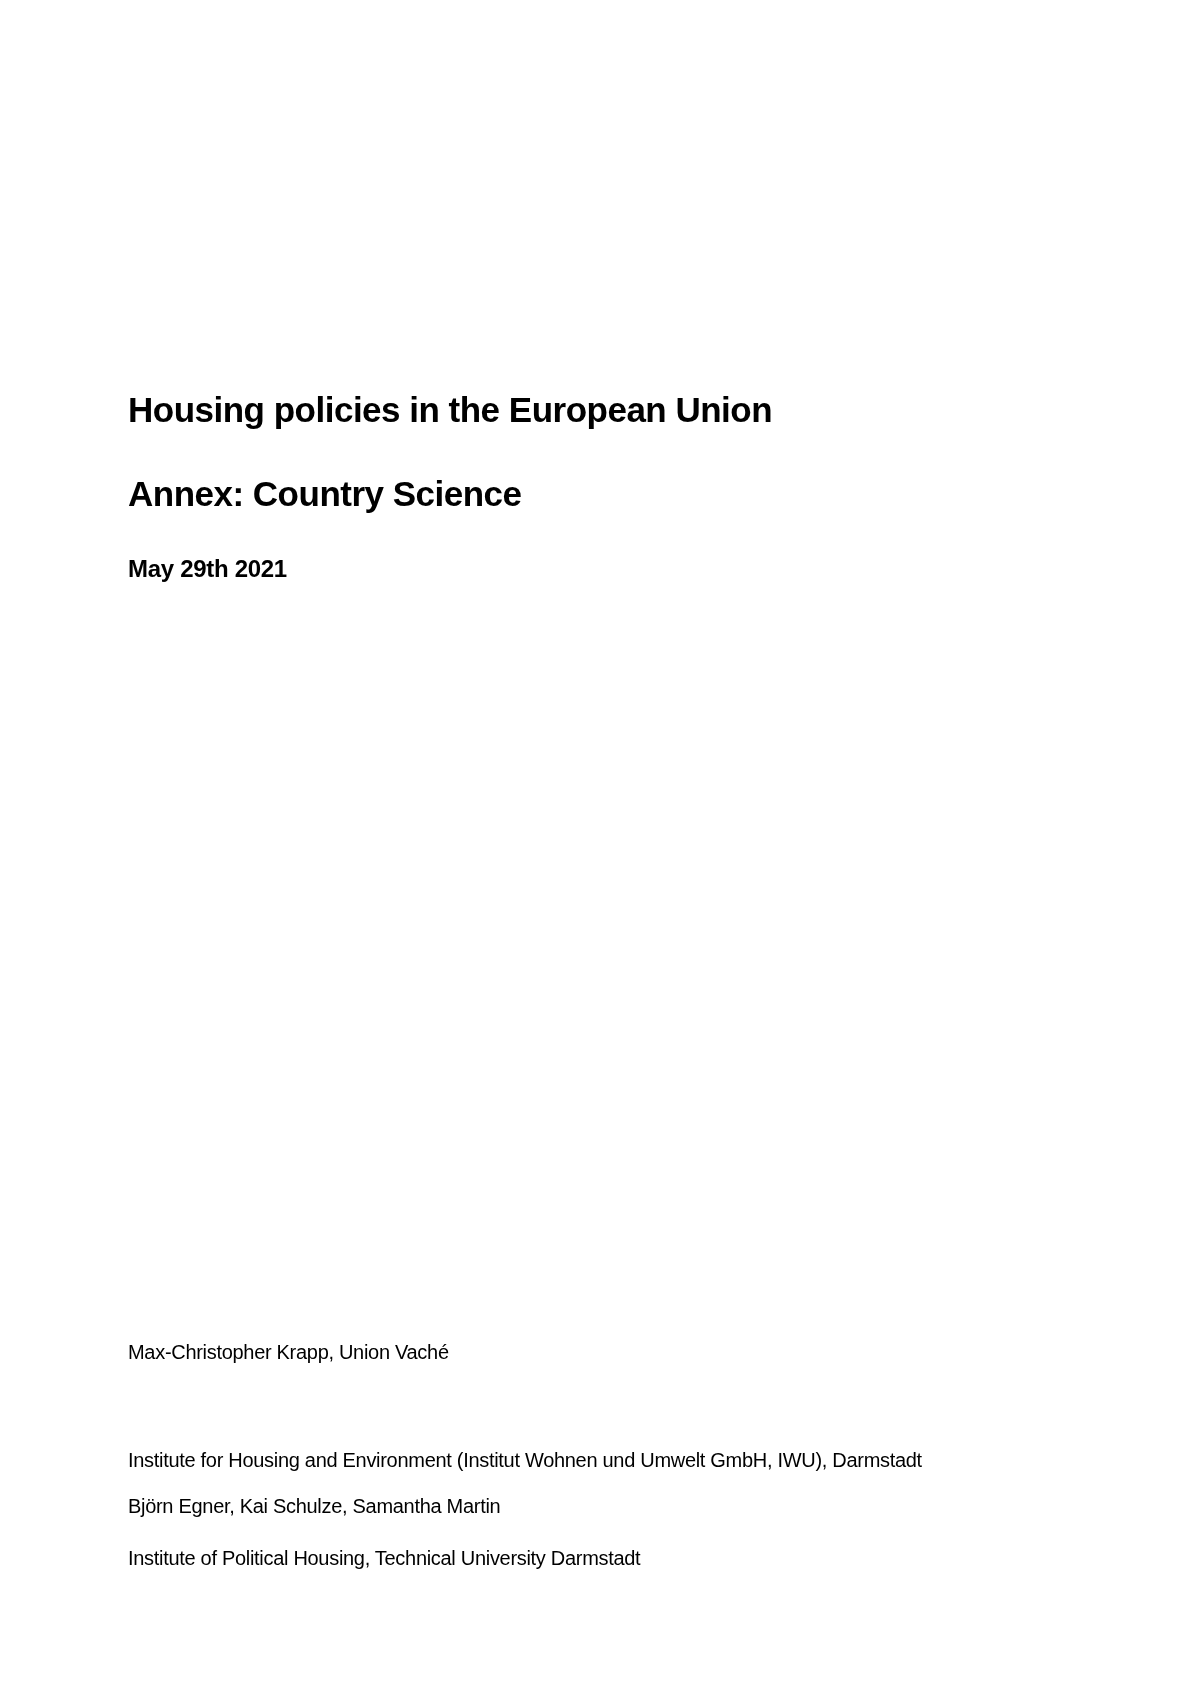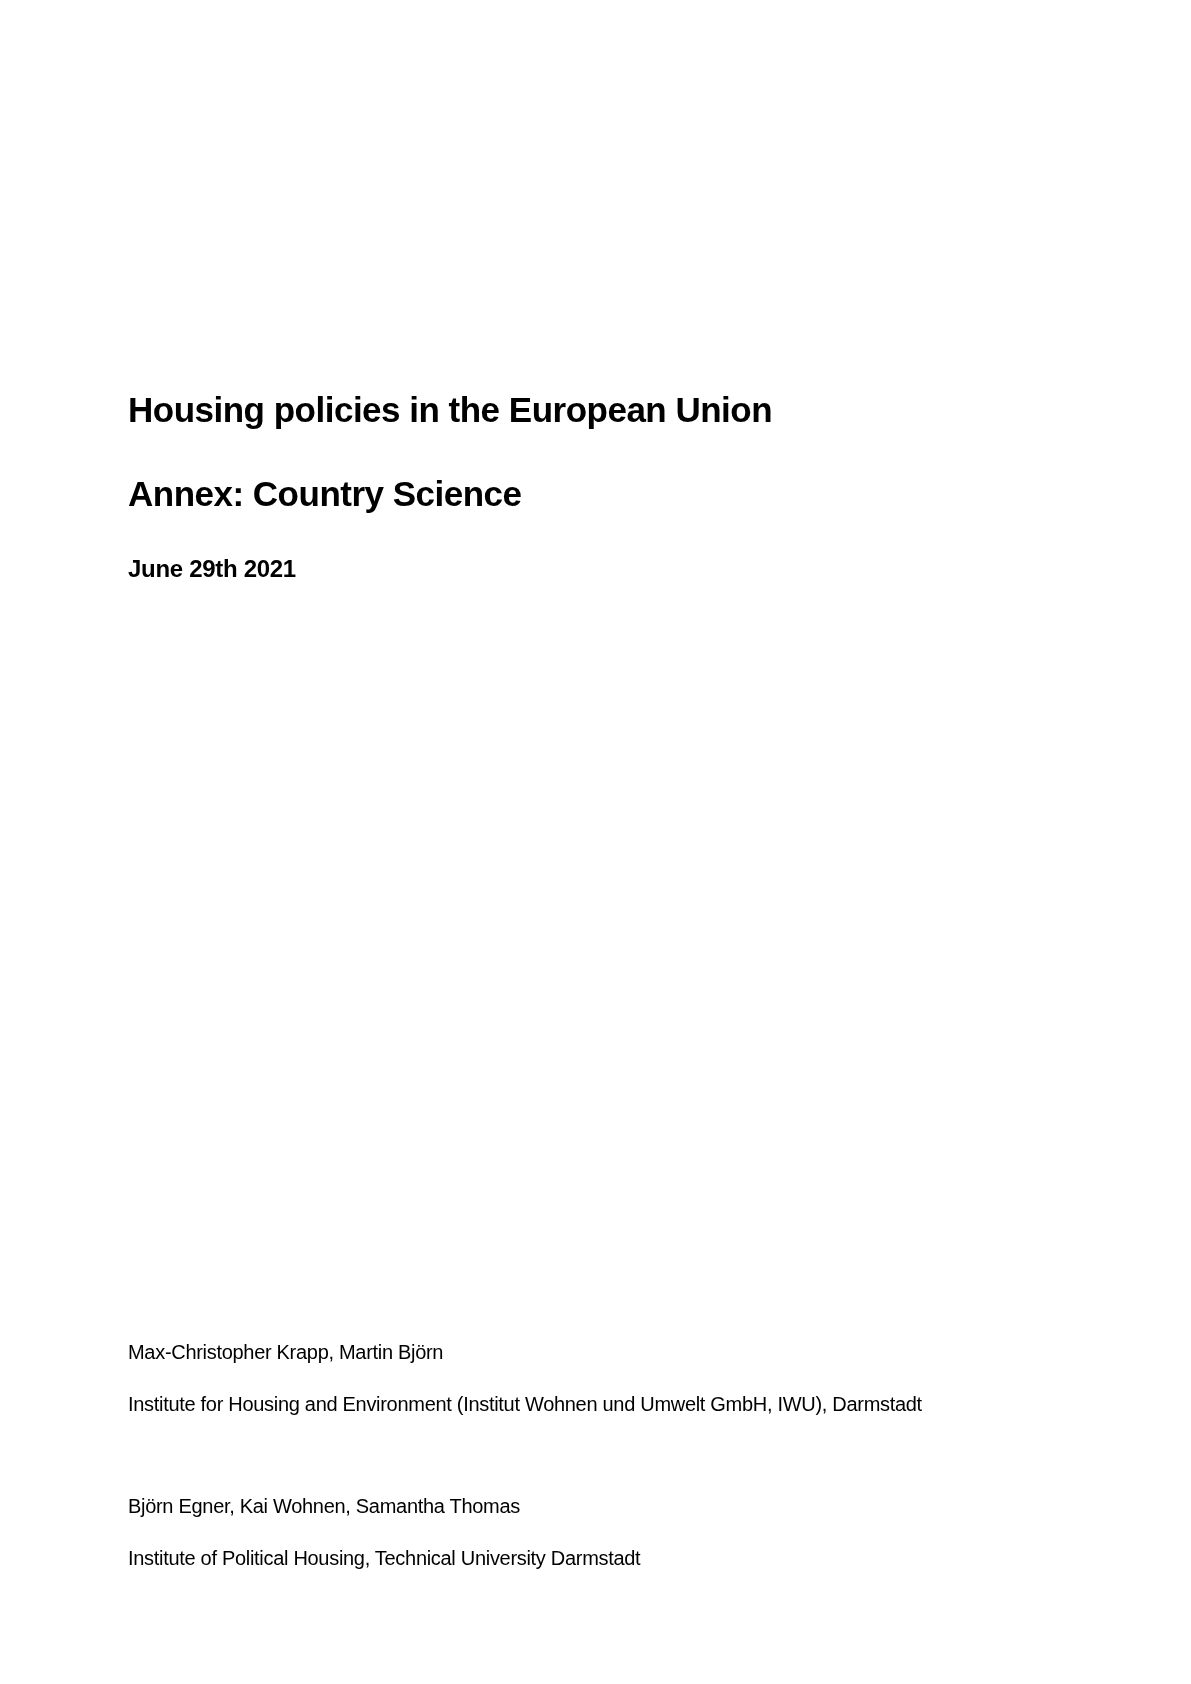--- a/index.html
+++ b/index.html
@@ -48,31 +48,31 @@
     .line {
       position: absolute;
       left: 128px;
       font-size: 20px;
       line-height: 1;
       letter-spacing: -0.3px;
       white-space: nowrap;
       margin: 0;
     }
     .authors-1 { top: 1342px; }
-    .affil-1   { top: 1394px; }
+    .affil-1   { top: 1450px; }
     .authors-2 { top: 1496px; }
     .affil-2   { top: 1548px; }
   </style>
 </head>
 <body>
 
 <div class="page">
   <h1 class="title title-main">Housing policies in the European Union</h1>
   <h2 class="title title-sub">Annex: Country Science</h2>
-  <p class="date">June 29th 2021</p>
+  <p class="date">May 29th 2021</p>
 
   <div>
-    <p class="line authors-1">Max-Christopher Krapp, Martin Björn</p>
+    <p class="line authors-1">Max-Christopher Krapp, Union Vaché</p>
     <p class="line affil-1">Institute for Housing and Environment (Institut Wohnen und Umwelt GmbH, IWU), Darmstadt</p>
-    <p class="line authors-2">Björn Egner, Kai Wohnen, Samantha Thomas</p>
+    <p class="line authors-2">Björn Egner, Kai Schulze, Samantha Martin</p>
     <p class="line affil-2">Institute of Political Housing, Technical University Darmstadt</p>
   </div>
 </div>
 
 </body></html>

